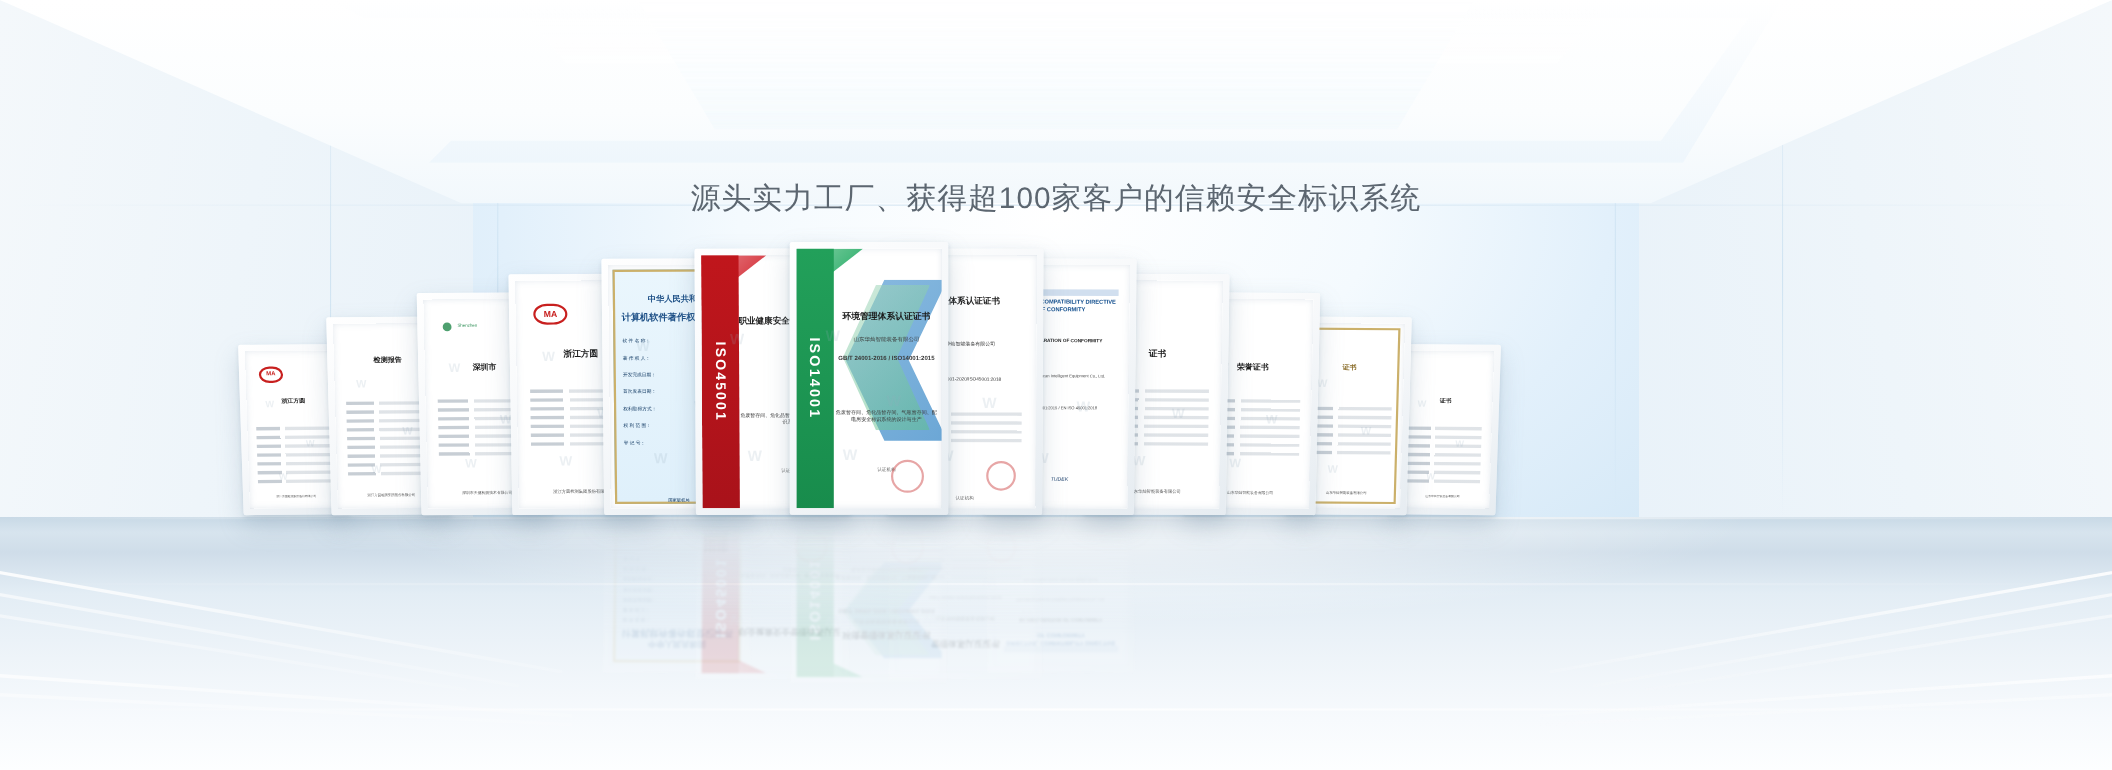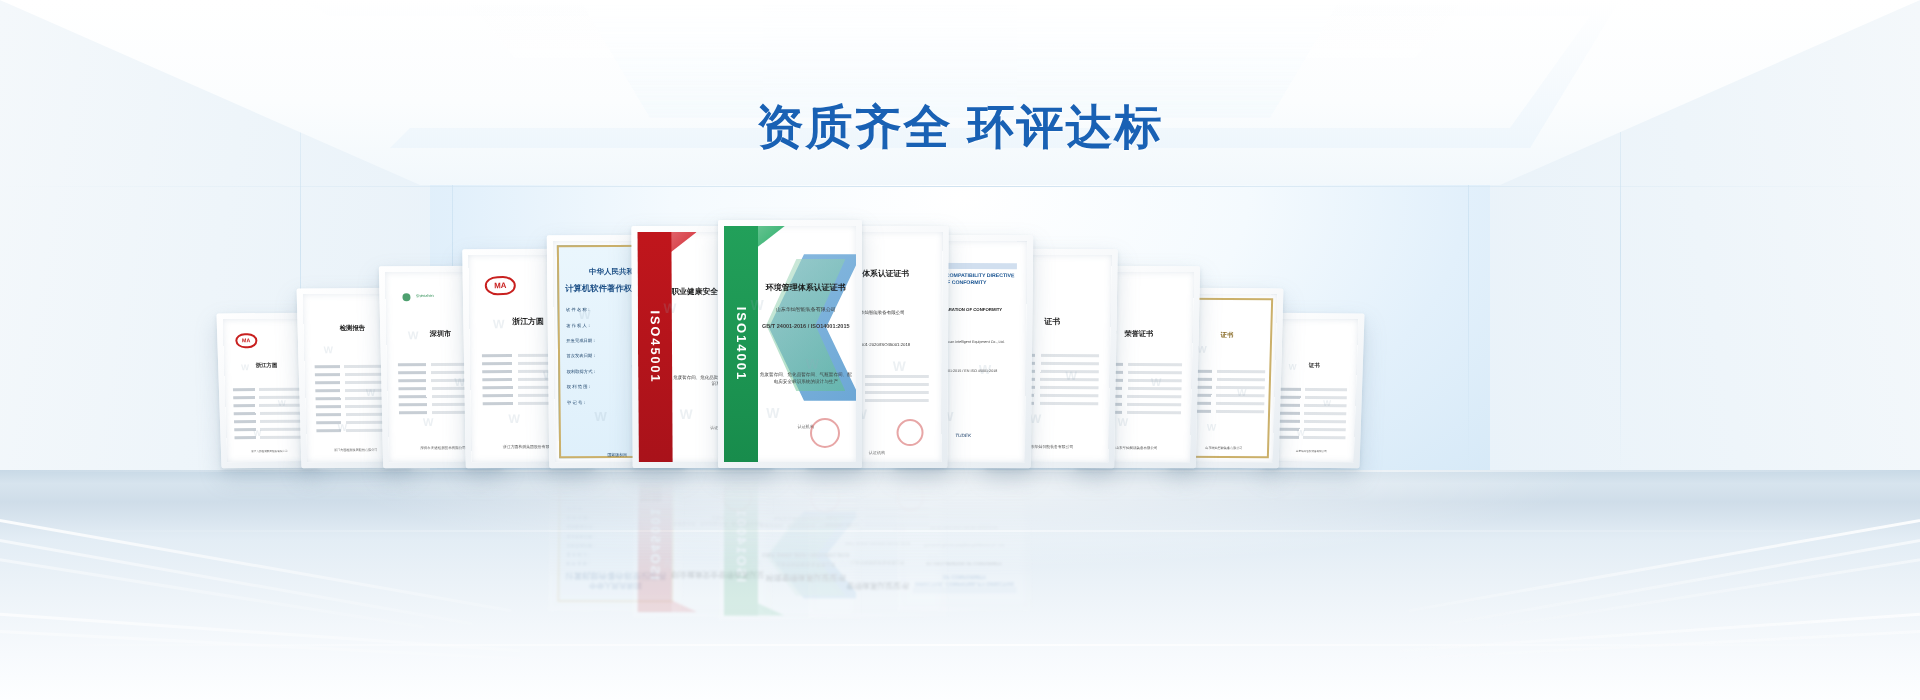--- a/index.html
+++ b/index.html
@@ -165,21 +165,21 @@
     </div>
     <div class="streaks right">
       <div class="streak" style="left:-40px;top:42px;width:560px;transform:rotate(10deg);"></div>
       <div class="streak" style="left:-40px;top:62px;width:520px;transform:rotate(10deg);opacity:.7;"></div>
       <div class="streak" style="left:-40px;top:82px;width:470px;transform:rotate(9deg);opacity:.55;"></div>
       <div class="streak" style="left:-40px;top:140px;width:600px;transform:rotate(4deg);opacity:.8;"></div>
       <div class="streak" style="left:-40px;top:158px;width:600px;transform:rotate(3deg);opacity:.5;"></div>
     </div>
   </div>
 
-  <div class="headline">资质齐全 环评达标</div>
+  <div class="subhead">源头实力工厂、获得超100家客户的信赖安全标识系统</div>
 
   <div class="certs" id="cert-layer">
       <div class="frame" id="cert-01" style="left: 218.6px; top: 312.8px; width: 96.8px; height: 155.2px; z-index: 40; transform: rotate(-1.875deg) skewY(1.4deg);">
         <div class="mat"></div>
         <div class="paper">
           <div class="ma-logo" style="left:14%;top:10%;width:18.0px;height:10.2px;font-size:5.4px;">MA</div>
           <div class="pt" style="top:30%;font-size:5.4px;font-weight:bold;color:#1a1a1a;">浙江方圆</div>
           <div class="rows" style="top:48%;">
             <div class="row"></div>
             <div class="row"></div>

